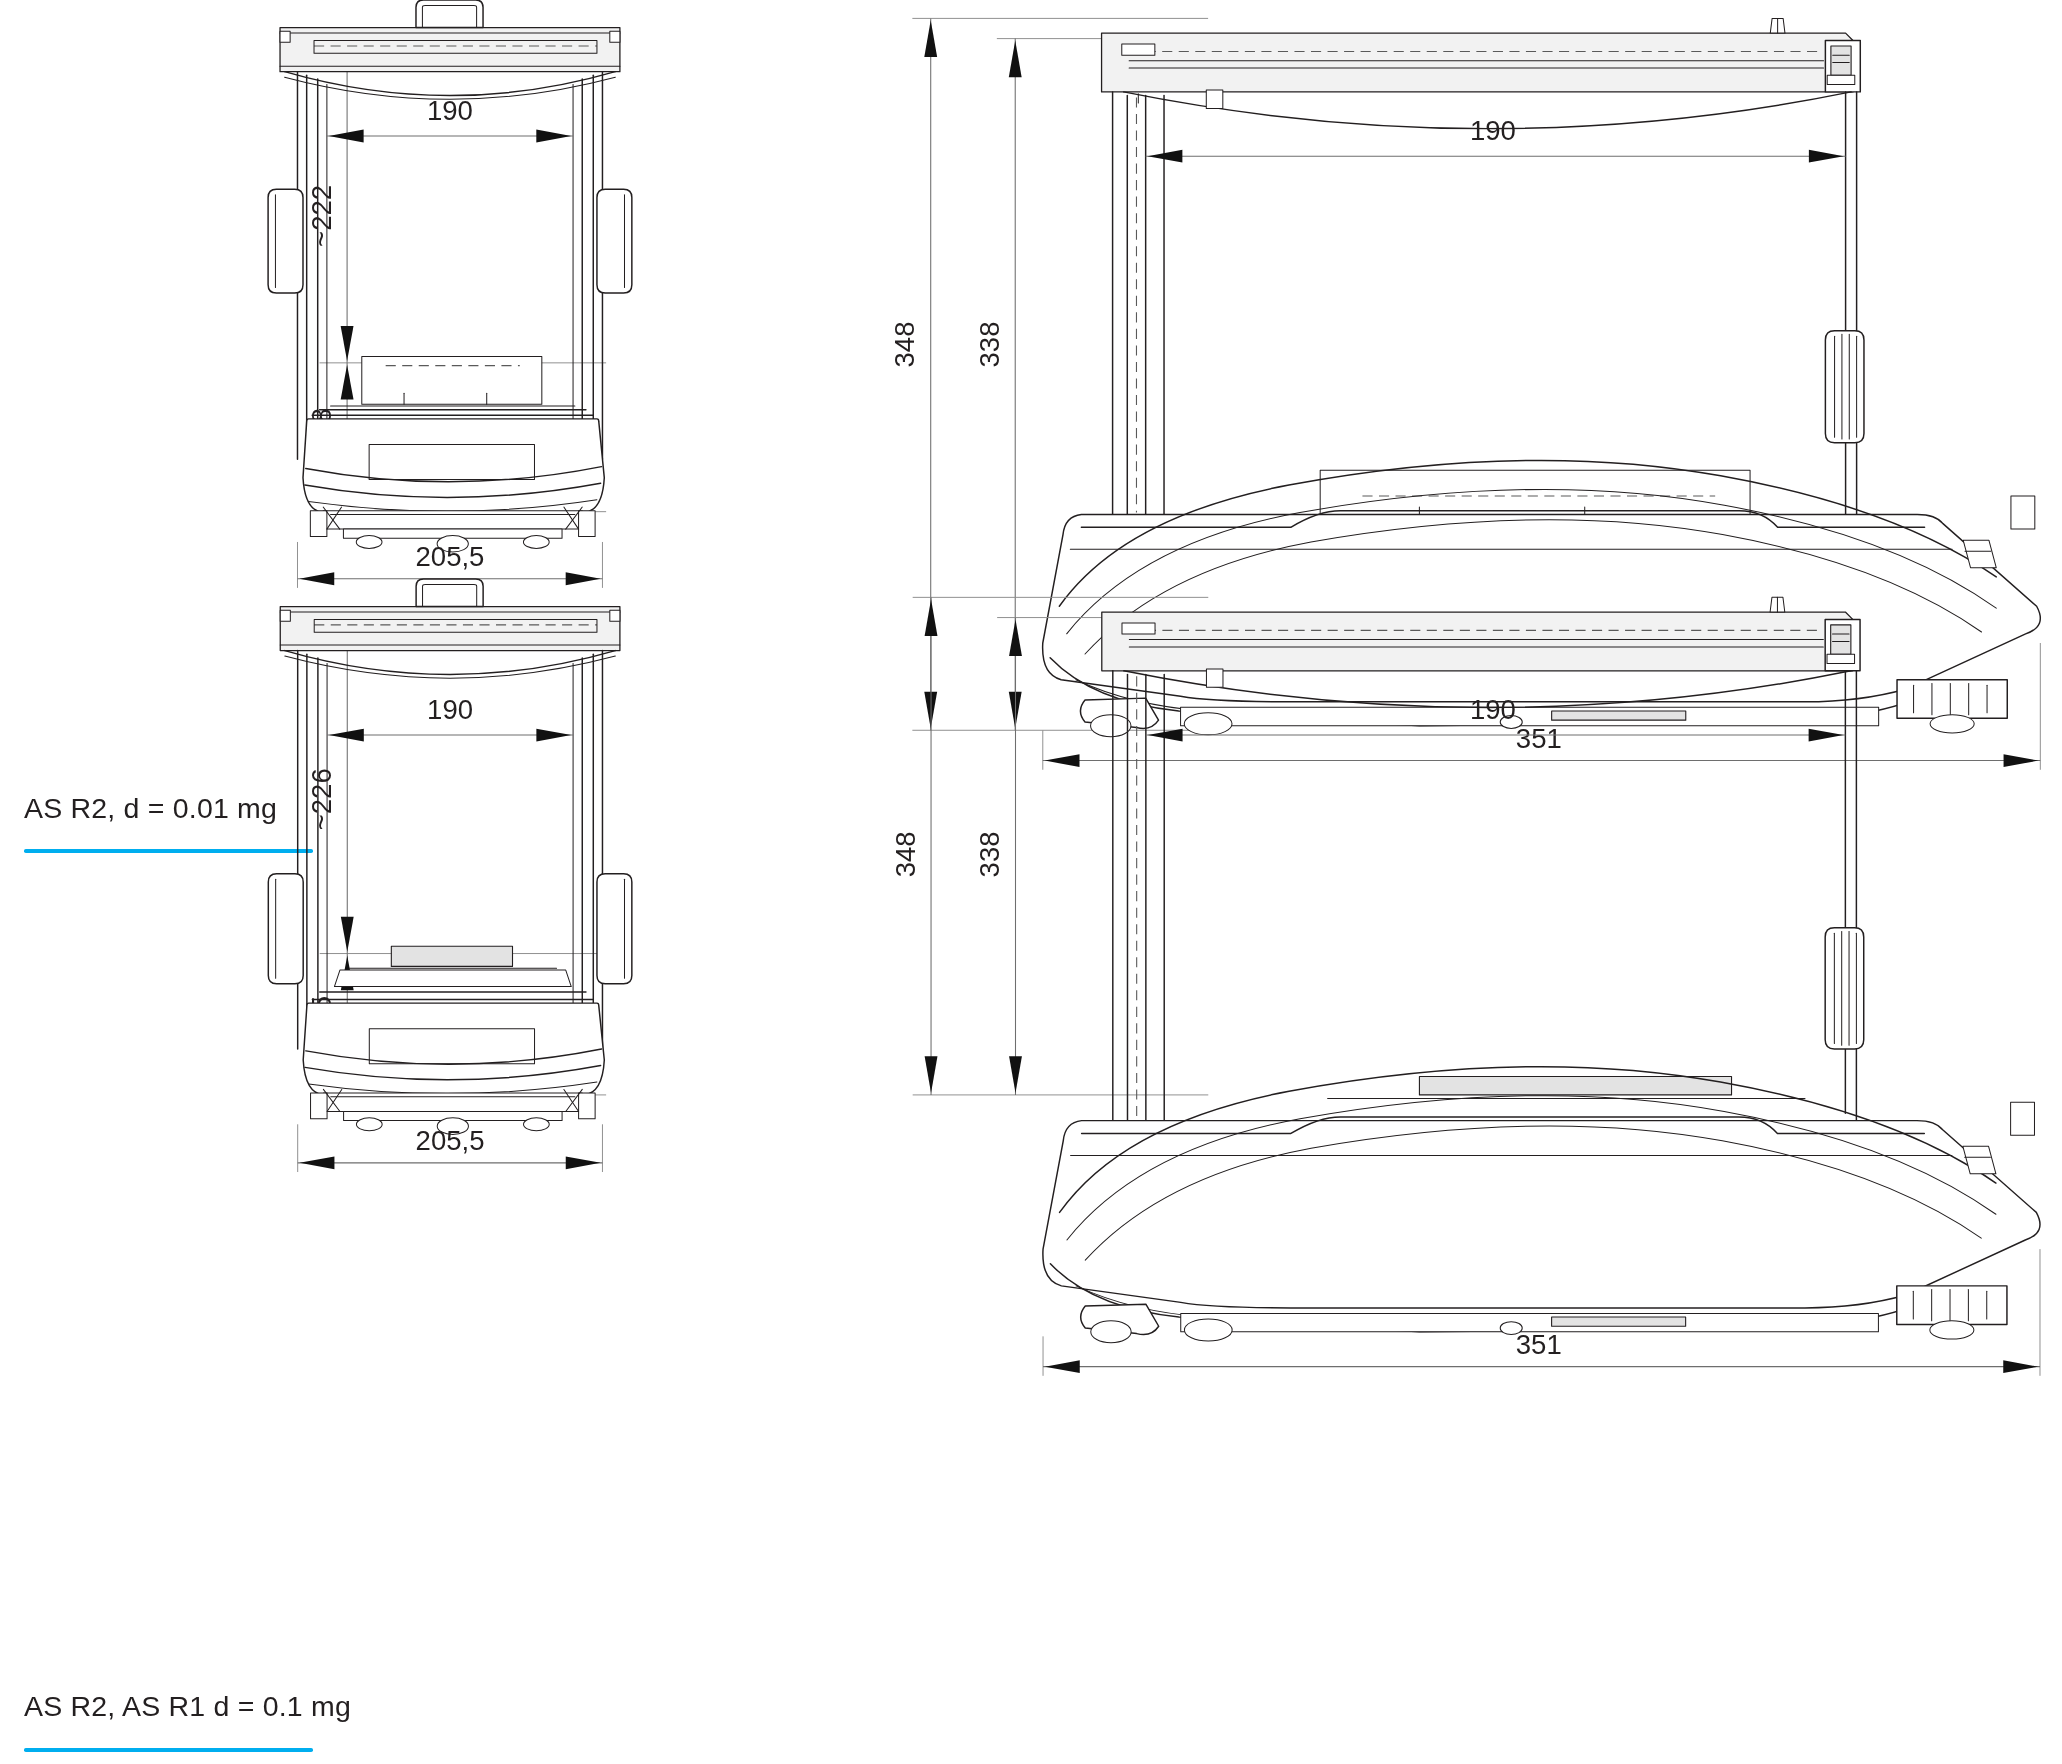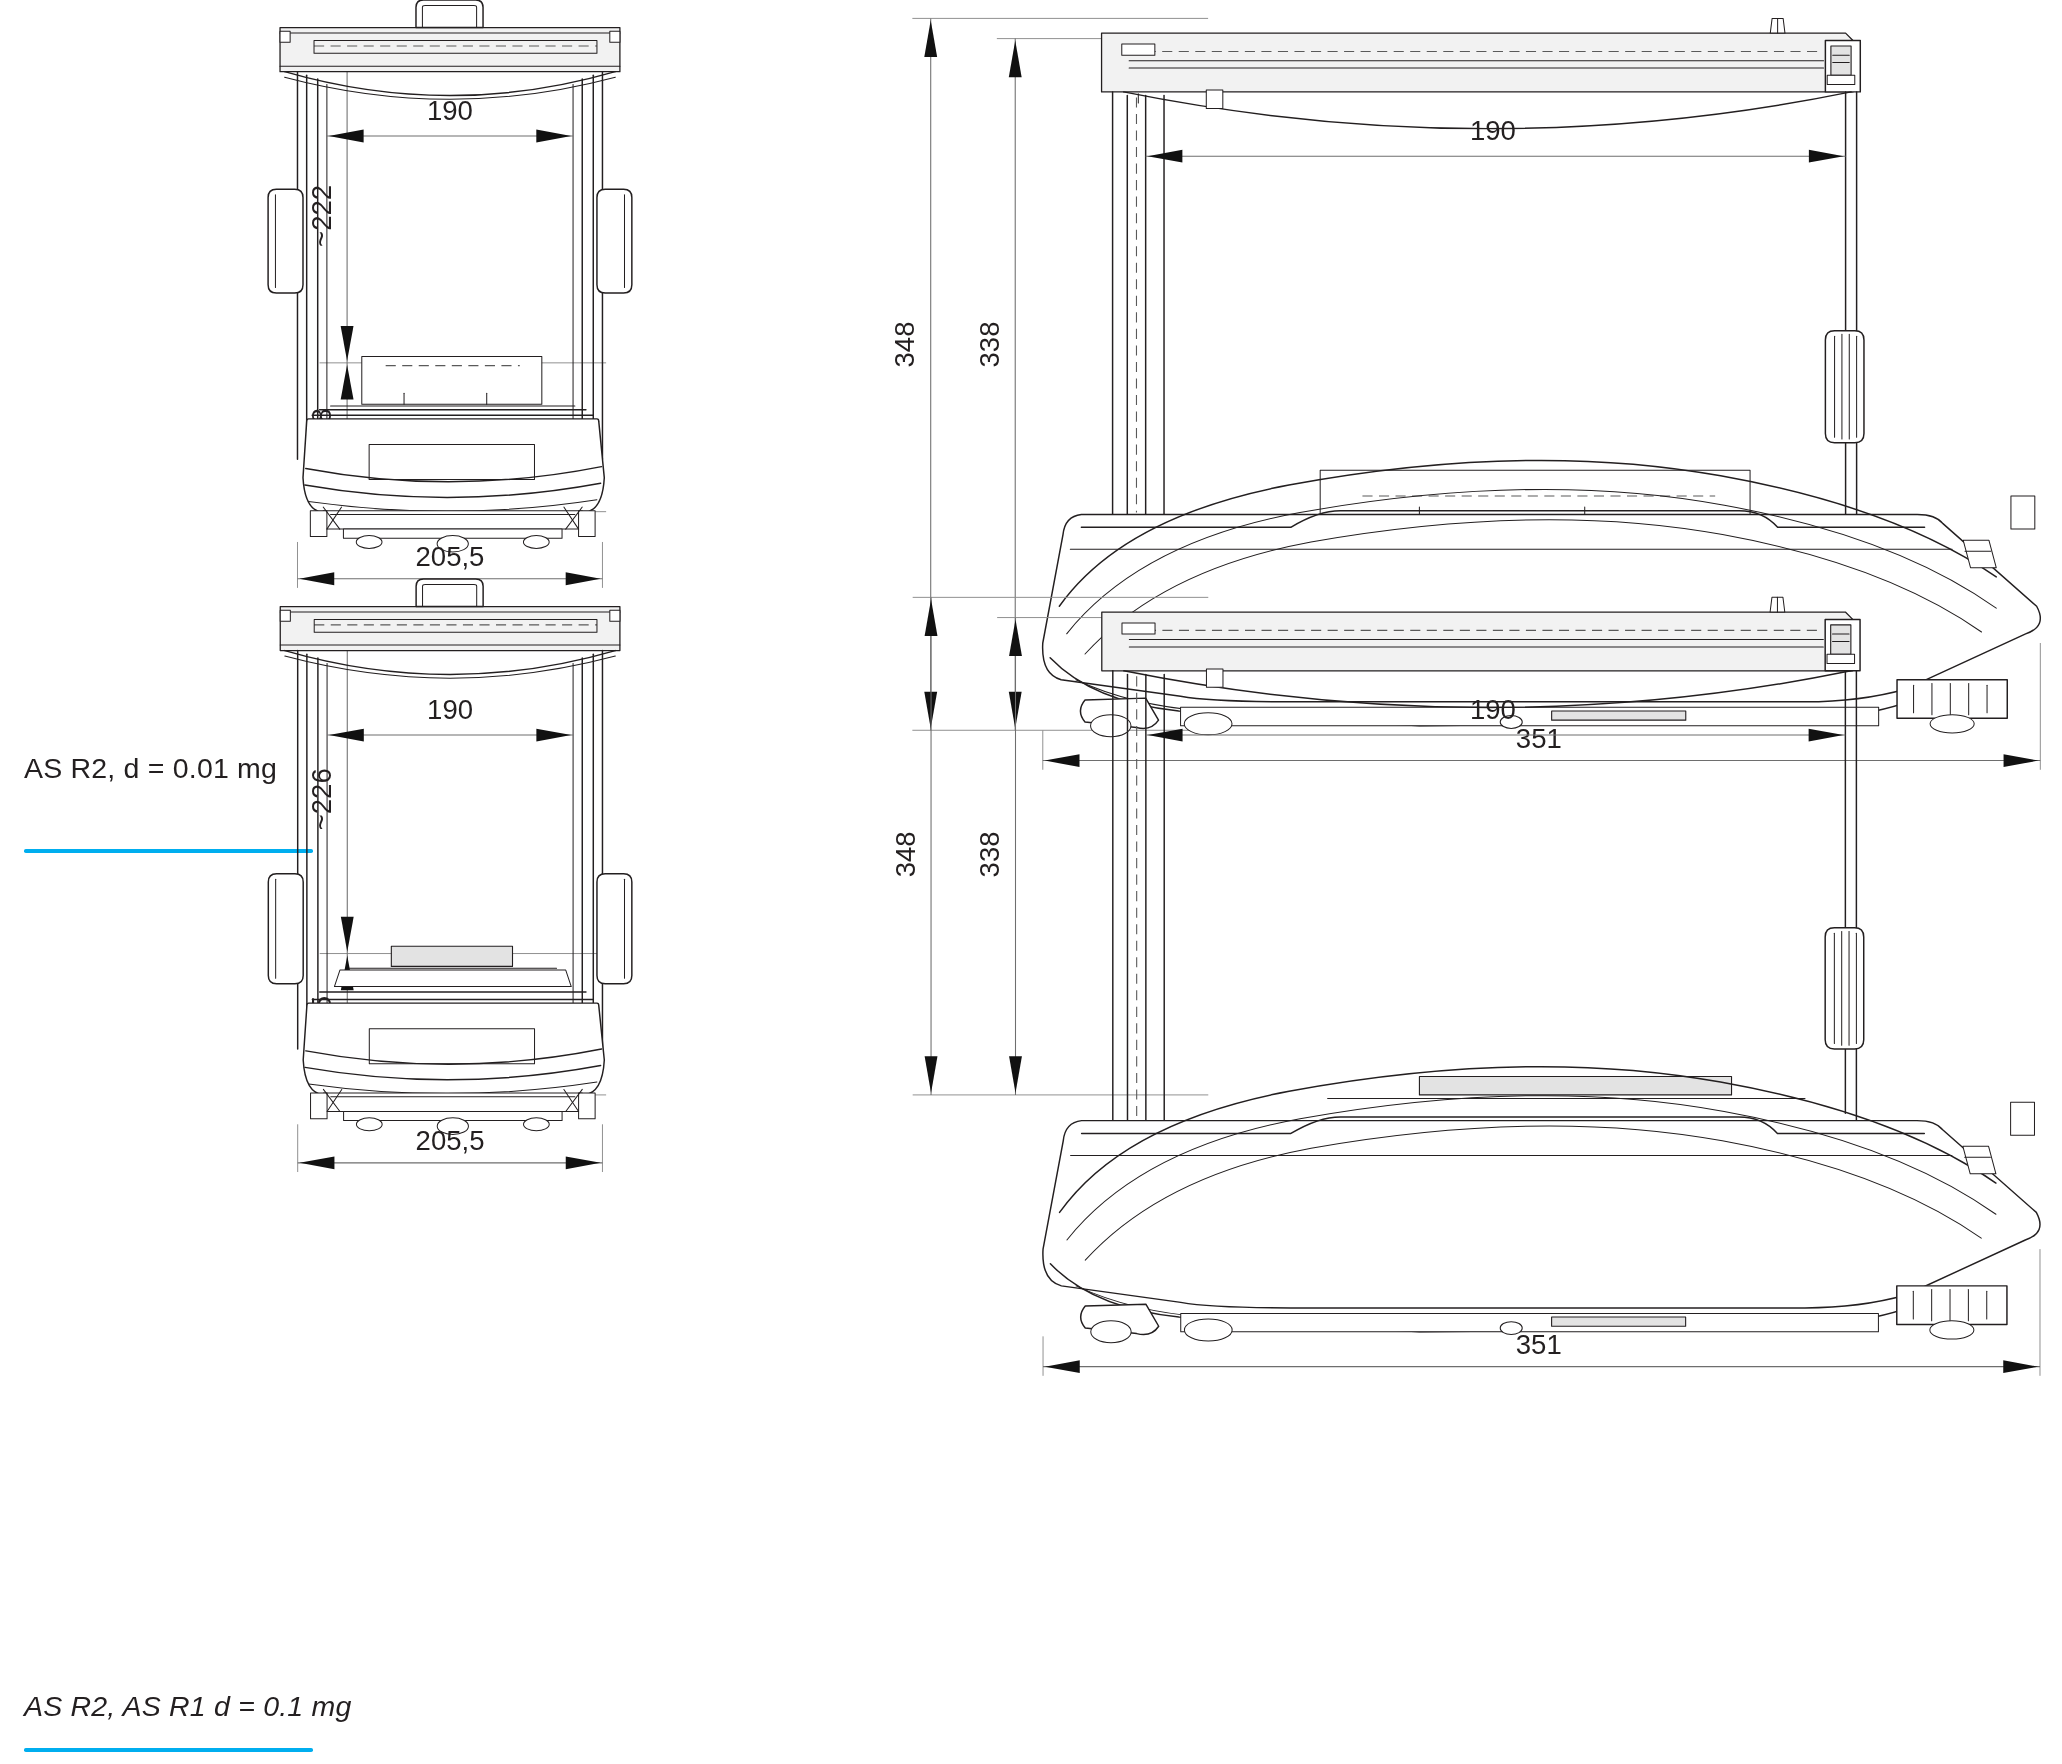--- a/index.html
+++ b/index.html
@@ -255,21 +255,21 @@
         <line class="ext" x1="150" y1="795" x2="150" y2="838"></line>
         <line class="ext" x1="1236" y1="700" x2="1236" y2="838"></line>
         <line class="dim" x1="150" y1="828" x2="1236" y2="828"></line>
         <polygon class="arrow" points="152,828 190,821 190,835"></polygon>
         <polygon class="arrow" points="1234,828 1196,821 1196,835"></polygon>
         <text class="dimtxt" x="690" y="814" text-anchor="middle">351</text>
       </g>
     </svg>
   </div>
 
-  <div class="caption" style="left:24px;top:752px;">AS R2, d = 0.01 mg</div>
+  <div class="caption" style="left:24px;top:792px;">AS R2, d = 0.01 mg</div>
   <div class="rule" style="left:24px;top:849px;width:289px;background:#00AEEF;"></div>
 
   <div class="drawing" style="left:303px;top:579px;">
     <svg width="643" height="918" viewBox="0 0 700 1000">
 
       <g>
         <line class="ext" x1="18" y1="38" x2="330" y2="38"></line>
         <line class="ext" x1="18" y1="408" x2="330" y2="408"></line>
         <line class="dim" x1="48" y1="38" x2="48" y2="408"></line>
         <polygon class="arrow" points="48,40 41,78 55,78"></polygon>
@@ -461,17 +461,17 @@
         <line class="ext" x1="150" y1="825" x2="150" y2="868"></line>
         <line class="ext" x1="1236" y1="730" x2="1236" y2="868"></line>
         <line class="dim" x1="150" y1="858" x2="1236" y2="858"></line>
         <polygon class="arrow" points="152,858 190,851 190,865"></polygon>
         <polygon class="arrow" points="1234,858 1196,851 1196,865"></polygon>
         <text class="dimtxt" x="690" y="844" text-anchor="middle">351</text>
       </g>
     </svg>
   </div>
 
-  <div class="caption" style="left:24px;top:1690px;font-style:italic;">AS R2, AS R1 d = 0.1 mg</div>
+  <div class="caption" style="left:24px;top:1690px;">AS R2, AS R1 d = 0.1 mg</div>
   <div class="rule" style="left:24px;top:1748px;width:289px;background:#00AEEF;"></div>
 
 </div>
 
 
 </body></html>

